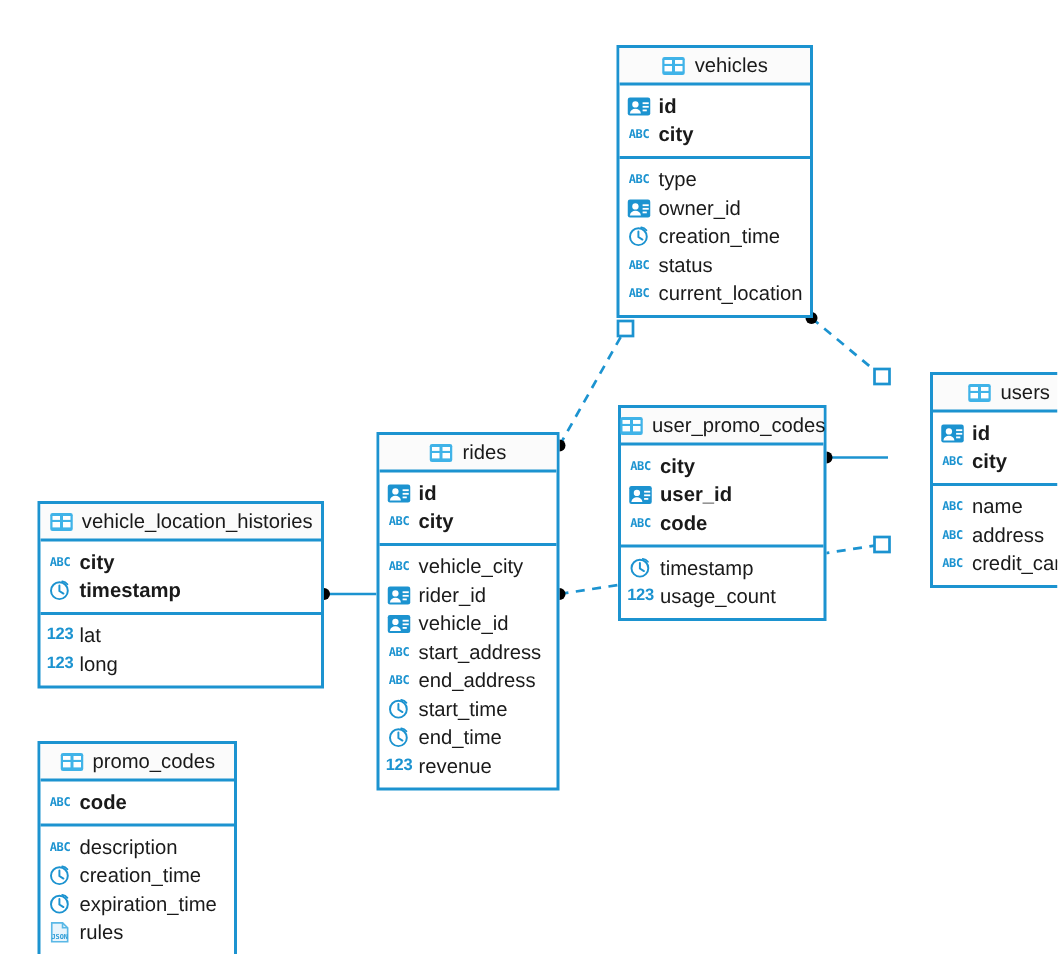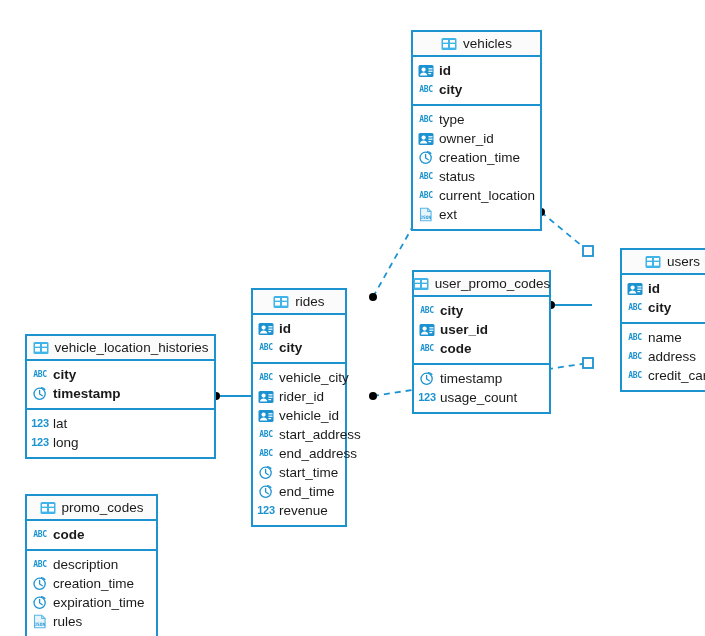--- a/index.html
+++ b/index.html
@@ -187,30 +187,20 @@
             <span class="ico-abc">ABC</span>
           </span>
           <span>status</span>
         </div>
         <div class="col">
           <span class="ico">
             <span class="ico-abc">ABC</span>
           </span>
           <span>current_location</span>
         </div>
-        <div class="col">
-          <span class="ico">
-            <svg width="16" height="15" viewBox="0 0 16 15">
-              <path d="M2.5 1.2h7.2l3.4 3.3v9.3H2.5z" fill="#e8f4fc" stroke="#5ab8e6" stroke-width="1.1"></path>
-              <path d="M9.7 1.2v3.3h3.4" fill="none" stroke="#5ab8e6" stroke-width="1.1"></path>
-              <text x="7.8" y="12.1" font-family="DejaVu Sans Mono, monospace" font-size="4.6" font-weight="bold" fill="#2b9bd6" text-anchor="middle">JSON</text>
-            </svg>
-          </span>
-          <span>ext</span>
-        </div>
       </div>
     </div>
     <div class="table" style="left: 620px; top: 248px; width: 105px;">
       <div class="tbl-header">
         <span class="ico">
           <svg width="16" height="14" viewBox="0 0 16 14">
             <rect x="0.5" y="1" width="15" height="12" rx="1.5" fill="#40b3e8"></rect>
             <rect x="2" y="3" width="5" height="2.6" fill="#ffffff"></rect>
             <rect x="9" y="3" width="5" height="2.6" fill="#ffffff"></rect>
             <rect x="2" y="7" width="5" height="3.6" fill="#ffffff"></rect>
@@ -313,21 +303,21 @@
           <span>timestamp</span>
         </div>
         <div class="col">
           <span class="ico">
             <span class="ico-123">123</span>
           </span>
           <span>usage_count</span>
         </div>
       </div>
     </div>
-    <div class="table" style="left: 251px; top: 288px; width: 96px;">
+    <div class="table" style="left: 251px; top: 288px; width: 122px;">
       <div class="tbl-header">
         <span class="ico">
           <svg width="16" height="14" viewBox="0 0 16 14">
             <rect x="0.5" y="1" width="15" height="12" rx="1.5" fill="#40b3e8"></rect>
             <rect x="2" y="3" width="5" height="2.6" fill="#ffffff"></rect>
             <rect x="9" y="3" width="5" height="2.6" fill="#ffffff"></rect>
             <rect x="2" y="7" width="5" height="3.6" fill="#ffffff"></rect>
             <rect x="9" y="7" width="5" height="3.6" fill="#ffffff"></rect>
           </svg>
         </span>

